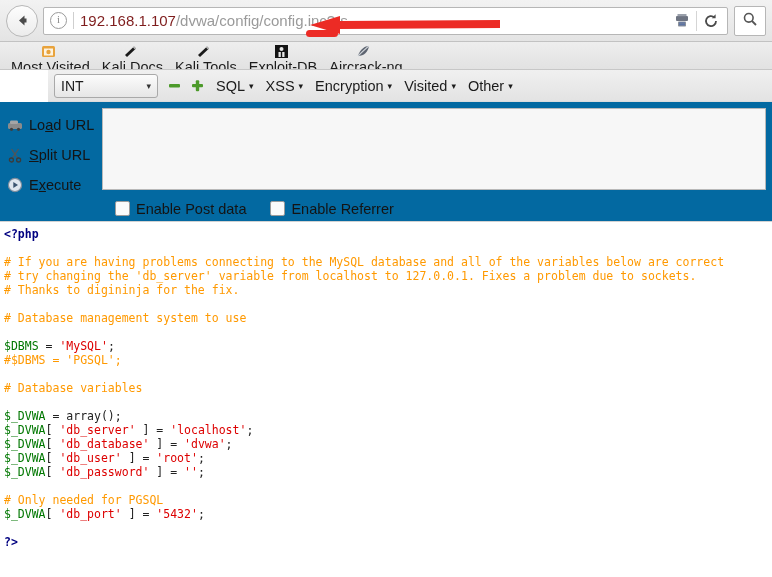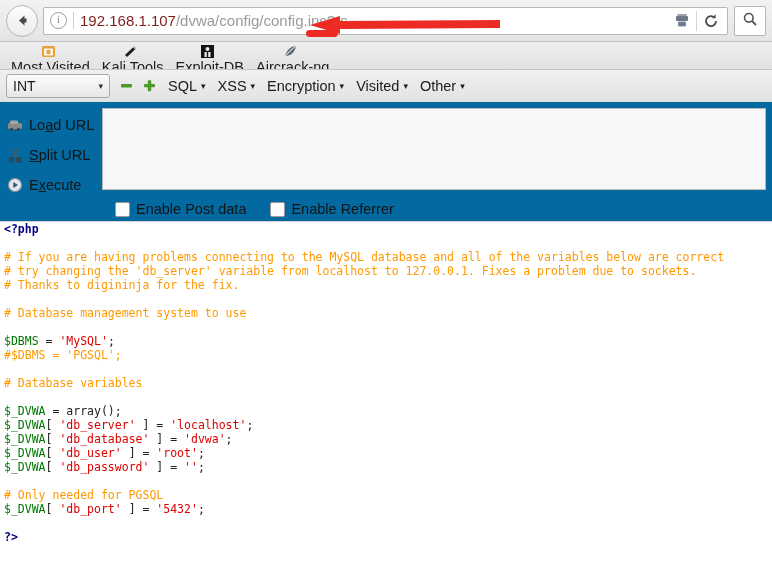--- a/index.html
+++ b/index.html
@@ -91,20 +91,21 @@
   .bm .bm-ico { margin-right: 4px; display: flex; align-items: center; }
   .bm .caret { margin-left: 5px; font-size: 9px; color: #333; }
 
   
   .hackbar-top {
     height: 32px;
     background: linear-gradient(#f0f0f0, #e3e3e3);
     display: flex; align-items: center;
     padding: 0 6px; box-sizing: border-box;
     border-bottom: 1px solid #dcdcdc;
+    margin-left: 48px;
   }
   .sel {
     width: 104px; height: 24px;
     border: 1px solid #a9a9a9; border-radius: 3px;
     background: linear-gradient(#fcfcfc, #e6e6e6);
     display: flex; align-items: center; justify-content: space-between;
     padding: 0 6px; box-sizing: border-box;
     font-size: 14px; color: #1a1a1a; cursor: pointer;
   }
   .sel .caret { font-size: 9px; color: #333; }
@@ -134,31 +135,31 @@
   .hb-textarea {
     width: 100%; height: 82px;
     background: #f7f7f7;
     border: 1px solid #b9b9b9;
     box-sizing: border-box;
     resize: none; outline: none;
     font-family: "Liberation Sans", sans-serif;
     font-size: 13px;
   }
   .hb-checks { display: flex; align-items: center; margin-top: 7px; padding-left: 5px; }
-  .hb-check { display: flex; align-items: center; margin-right: 16px; font-size: 14.5px; color: #141414; cursor: pointer; padding-left: 8px; }
+  .hb-check { display: flex; margin-right: 16px; font-size: 14.5px; color: #141414; cursor: pointer; padding-left: 8px; }
   .cbox {
     width: 13px; height: 13px; border: 1px solid #9b9b9b;
     background: #fbfbfb; border-radius: 2px; margin-right: 6px;
     flex: 0 0 auto;
   }
 
   
   .page {
     background: #ffffff;
-    padding: 0 0 0 4px;
+    padding: 5px 0 0 4px;
     height: 353px;
     box-sizing: border-box;
     overflow: hidden;
   }
   .code {
     font-family: "DejaVu Sans Mono", monospace;
     font-size: 11.5px;
     line-height: 14px;
     white-space: pre;
   }
@@ -237,20 +238,29 @@
           <rect x="3" y="4.5" width="9" height="7" fill="#fdf3e0"></rect>
           <circle cx="7.5" cy="8" r="2.2" fill="#e8a33d"></circle>
         </svg>
       </span>
       <span>Most Visited</span>
       <span class="caret">▾</span>
     </div>
 
 
 
+    <div class="bm">
+      <span class="bm-ico">
+        <svg width="15" height="15" viewBox="0 0 15 15">
+          <path d="M2 11 L11 2.5 L13 4.5 L4 13 Z" fill="#1a1a1a"></path>
+          <path d="M11 2.5 L13 4.5 L12 5.6 L9.9 3.6 Z" fill="#bdbdbd"></path>
+        </svg>
+      </span>
+      <span>Kali Docs</span>
+    </div>
 
     <div class="bm">
       <span class="bm-ico">
         <svg width="15" height="15" viewBox="0 0 15 15">
           <path d="M2 11 L11 2.5 L13 4.5 L4 13 Z" fill="#1a1a1a"></path>
           <path d="M11 2.5 L13 4.5 L12 5.6 L9.9 3.6 Z" fill="#bdbdbd"></path>
         </svg>
       </span>
       <span>Kali Tools</span>
     </div>

